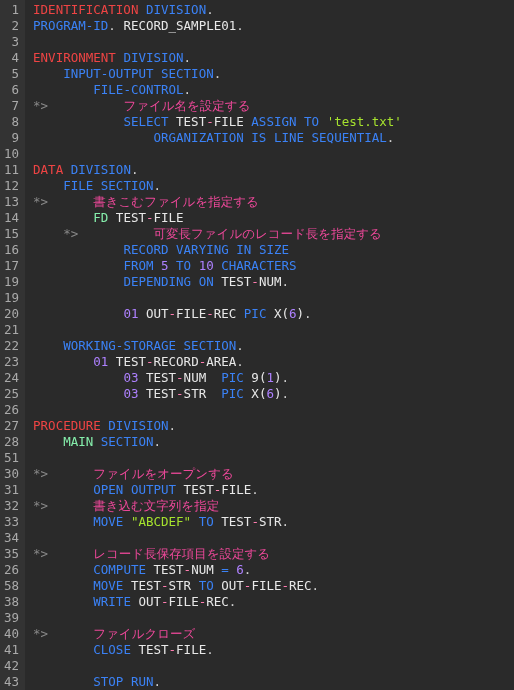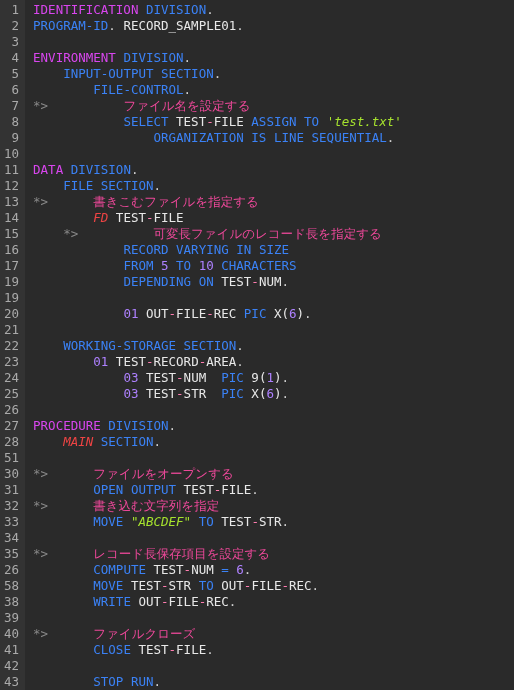--- a/index.html
+++ b/index.html
@@ -31,24 +31,24 @@
   .code {
     padding: 2px 0 0 8px;
     white-space: pre;
   }
   .code div {
     height: 16px;
   }
   .kw   { color: #3b82f6; }           
   .dash { color: #ff7db0; }           
   .white{ color: #e8e8e8; }           
-  .str  { color: #a6e22e; font-style: italic; }           
+  .str  { color: #a6e22e; }           
   .num  { color: #ae81ff; }           
-  .blue { color: #ef4444; font-style: italic; }           
-  .cyan { color: #d946ef; }           
+  .blue { color: #86efac; }           
+  .cyan { color: #ef4444; }           
   .org  { color: #ec4899; }           
   .cmt  { color: #888888; }           
   .pun  { color: #d0d0d0; }
 </style>
 </head>
 <body>
 
 <div class="editor">
   <div class="gutter" id="gutter">
       <div>1</div>

